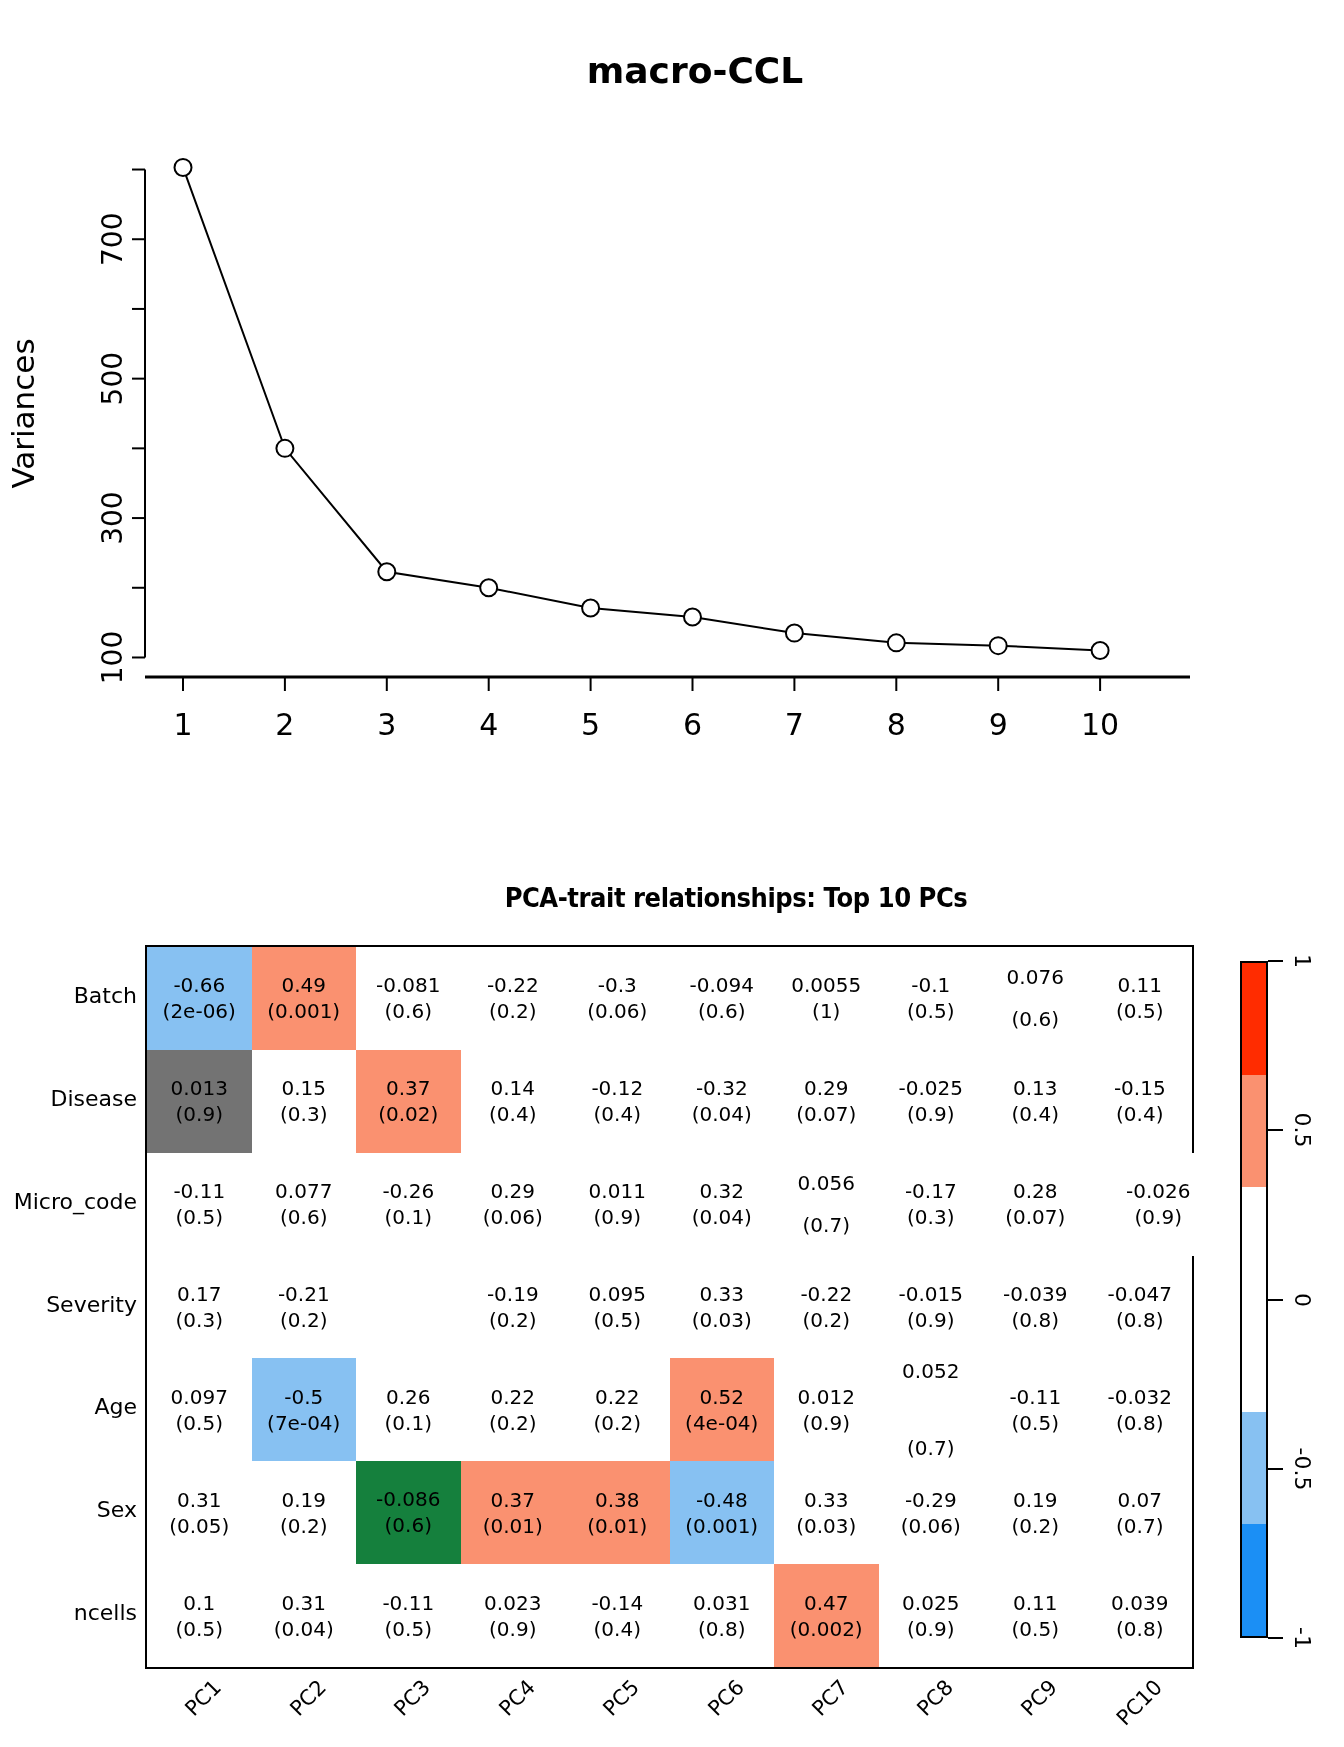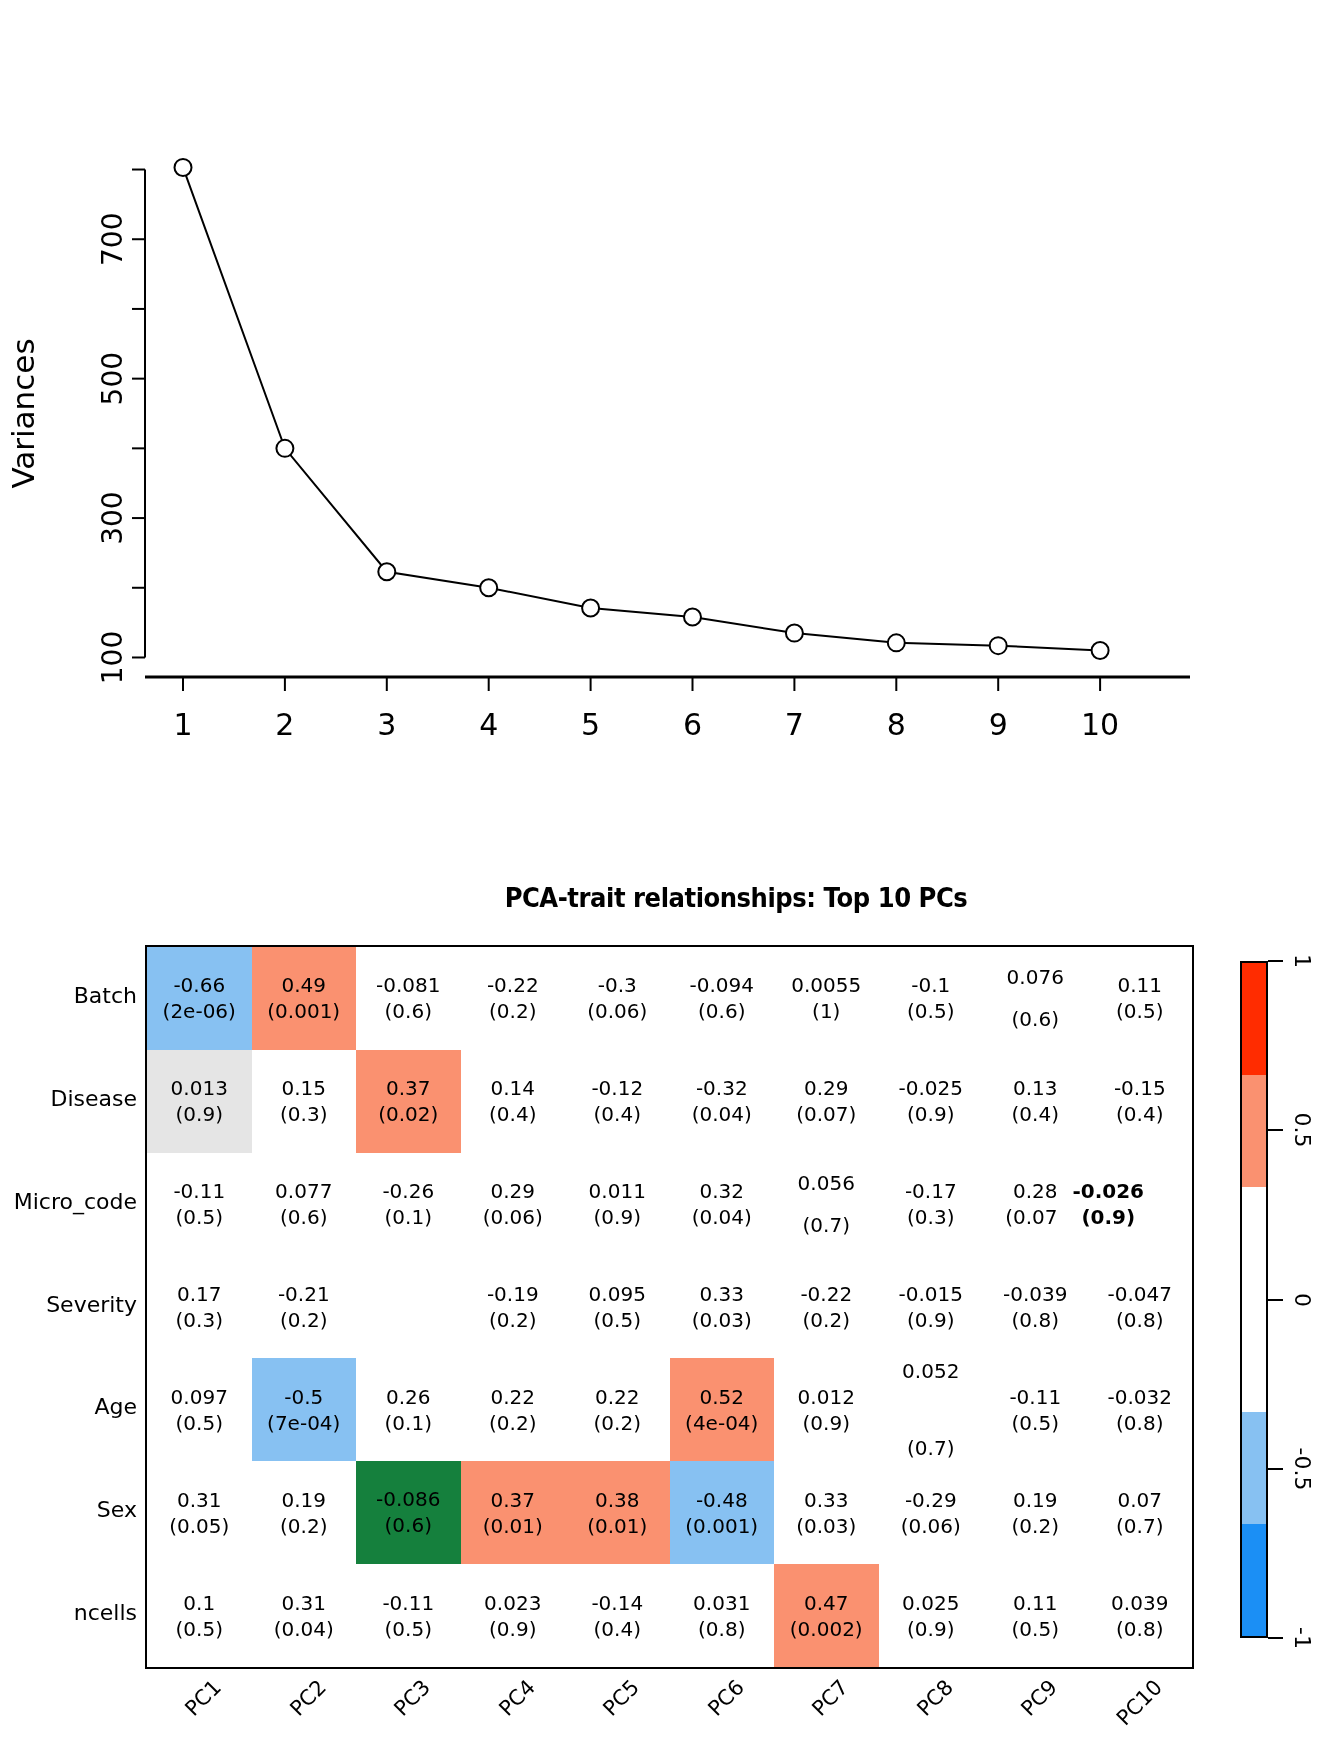--- a/index.html
+++ b/index.html
@@ -22,20 +22,21 @@
   .cb-seg{width:100%;}
   .cb-tick{position:absolute;left:1268px;width:15px;height:2px;background:#000;}
   .cb-label{position:absolute;left:1272px;width:60px;height:30px;line-height:30px;
             text-align:center;font-size:22px;transform:rotate(90deg);}
   svg text{fill:#000;}
 </style>
 </head>
 <body>
 
 <div class="canvas">
+  <div class="scree-title">macro-CCL</div>
   <svg id="scree" xmlns="http://www.w3.org/2000/svg">
       <line x1="145" y1="169.51851851851853" x2="145" y2="657.4814814814815" stroke="#000" stroke-width="2"></line>
       <line x1="132" y1="657.4814814814815" x2="145" y2="657.4814814814815" stroke="#000" stroke-width="2"></line>
       <line x1="132" y1="587.7724867724868" x2="145" y2="587.7724867724868" stroke="#000" stroke-width="2"></line>
       <line x1="132" y1="518.063492063492" x2="145" y2="518.063492063492" stroke="#000" stroke-width="2"></line>
       <line x1="132" y1="448.35449735449737" x2="145" y2="448.35449735449737" stroke="#000" stroke-width="2"></line>
       <line x1="132" y1="378.64550264550263" x2="145" y2="378.64550264550263" stroke="#000" stroke-width="2"></line>
       <line x1="132" y1="308.93650793650795" x2="145" y2="308.93650793650795" stroke="#000" stroke-width="2"></line>
       <line x1="132" y1="239.2275132275132" x2="145" y2="239.2275132275132" stroke="#000" stroke-width="2"></line>
       <line x1="132" y1="169.51851851851853" x2="145" y2="169.51851851851853" stroke="#000" stroke-width="2"></line>
@@ -122,21 +123,21 @@
         <span>(0.5)</span>
       </div>
       <div class="hm-cell" style="left: 836px; top: 0px; width: 104.5px; height: 102.857px; background: rgb(255, 255, 255); gap: 16px;">
         <span>0.076</span>
         <span>(0.6)</span>
       </div>
       <div class="hm-cell" style="left: 940.5px; top: 0px; width: 104.5px; height: 102.857px; background: rgb(255, 255, 255);">
         <span>0.11</span>
         <span>(0.5)</span>
       </div>
-      <div class="hm-cell" style="left: 0px; top: 102.857px; width: 104.5px; height: 102.857px; background: #e5e5e5;">
+      <div class="hm-cell" style="left: 0px; top: 102.857px; width: 104.5px; height: 102.857px; background: #737373;">
         <span>0.013</span>
         <span>(0.9)</span>
       </div>
       <div class="hm-cell" style="left: 104.5px; top: 102.857px; width: 104.5px; height: 102.857px; background: rgb(255, 255, 255);">
         <span>0.15</span>
         <span>(0.3)</span>
       </div>
       <div class="hm-cell" style="left: 209px; top: 102.857px; width: 104.5px; height: 102.857px; background: rgb(250, 145, 112);">
         <span>0.37</span>
         <span>(0.02)</span>
@@ -198,21 +199,21 @@
         <span>(0.7)</span>
       </div>
       <div class="hm-cell" style="left: 731.5px; top: 205.714px; width: 104.5px; height: 102.857px; background: rgb(255, 255, 255);">
         <span>-0.17</span>
         <span>(0.3)</span>
       </div>
       <div class="hm-cell" style="left: 836px; top: 205.714px; width: 104.5px; height: 102.857px; background: rgb(255, 255, 255);">
         <span>0.28</span>
         <span>(0.07)</span>
       </div>
-      <div class="hm-cell" style="left: 909px; top: 205.714px; width: 104.5px; height: 102.857px; background: rgb(255, 255, 255); font-weight: bold;">
+      <div class="hm-cell" style="left: 959px; top: 205.714px; width: 104.5px; height: 102.857px; background: rgb(255, 255, 255);">
         <span>-0.026</span>
         <span>(0.9)</span>
       </div>
       <div class="hm-cell" style="left: 0px; top: 308.571px; width: 104.5px; height: 102.857px; background: rgb(255, 255, 255);">
         <span>0.17</span>
         <span>(0.3)</span>
       </div>
       <div class="hm-cell" style="left: 104.5px; top: 308.571px; width: 104.5px; height: 102.857px; background: rgb(255, 255, 255);">
         <span>-0.21</span>
         <span>(0.2)</span>

